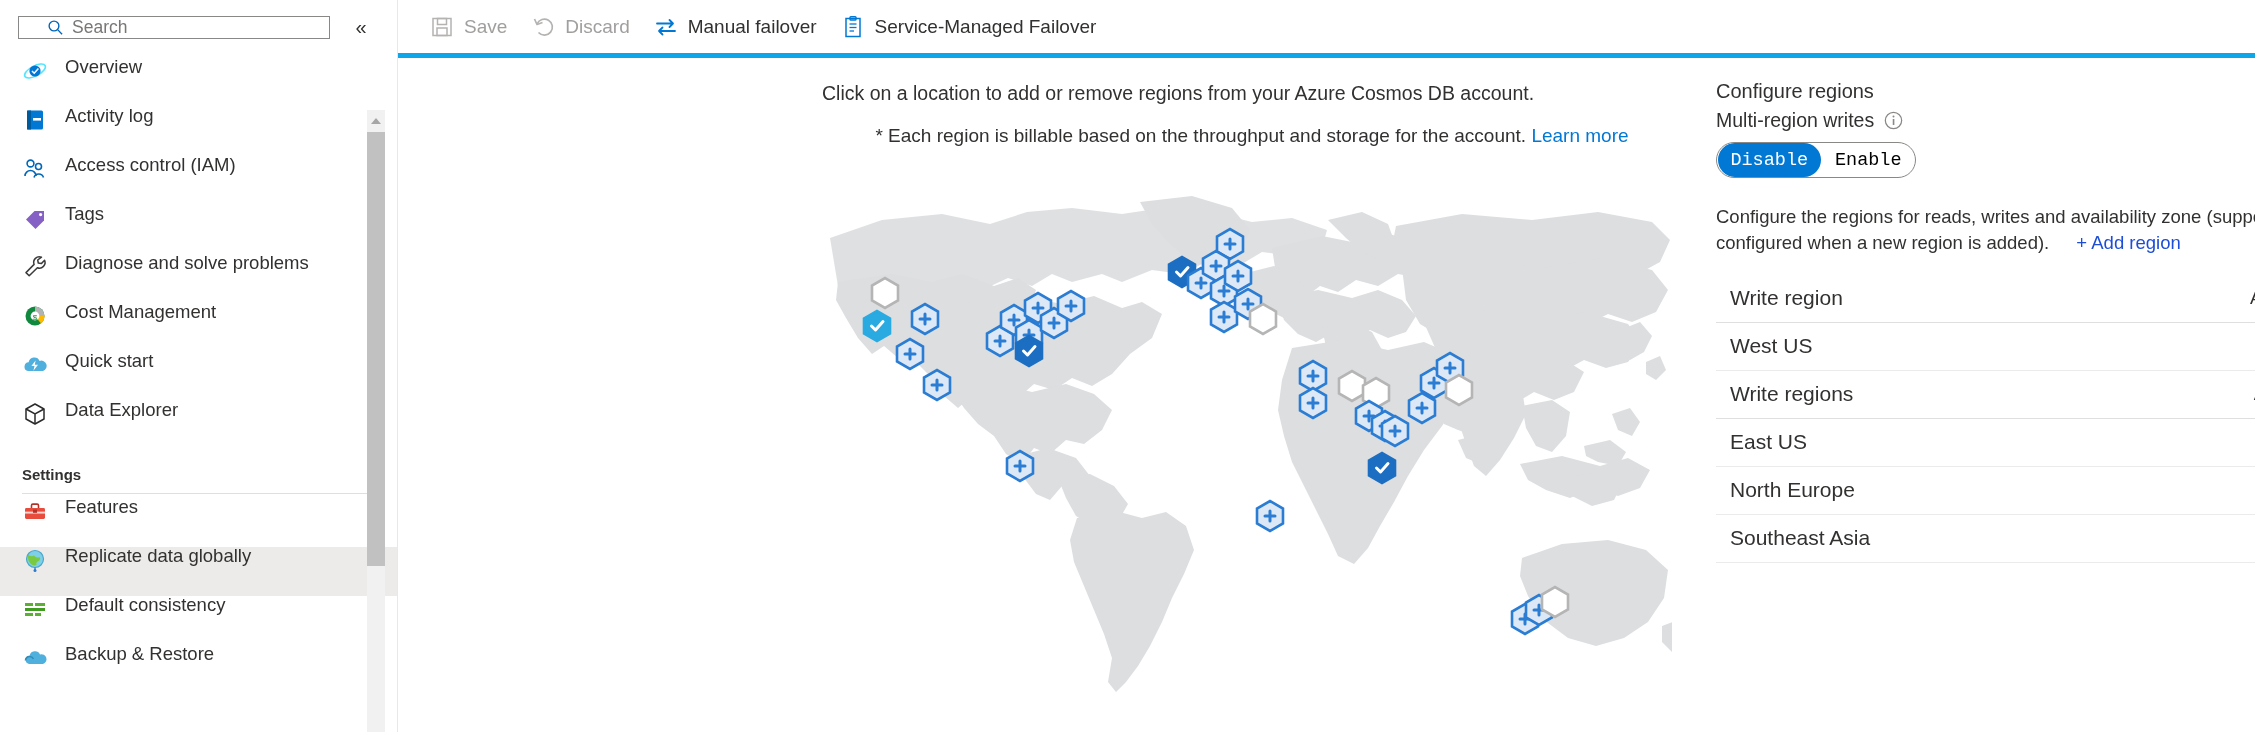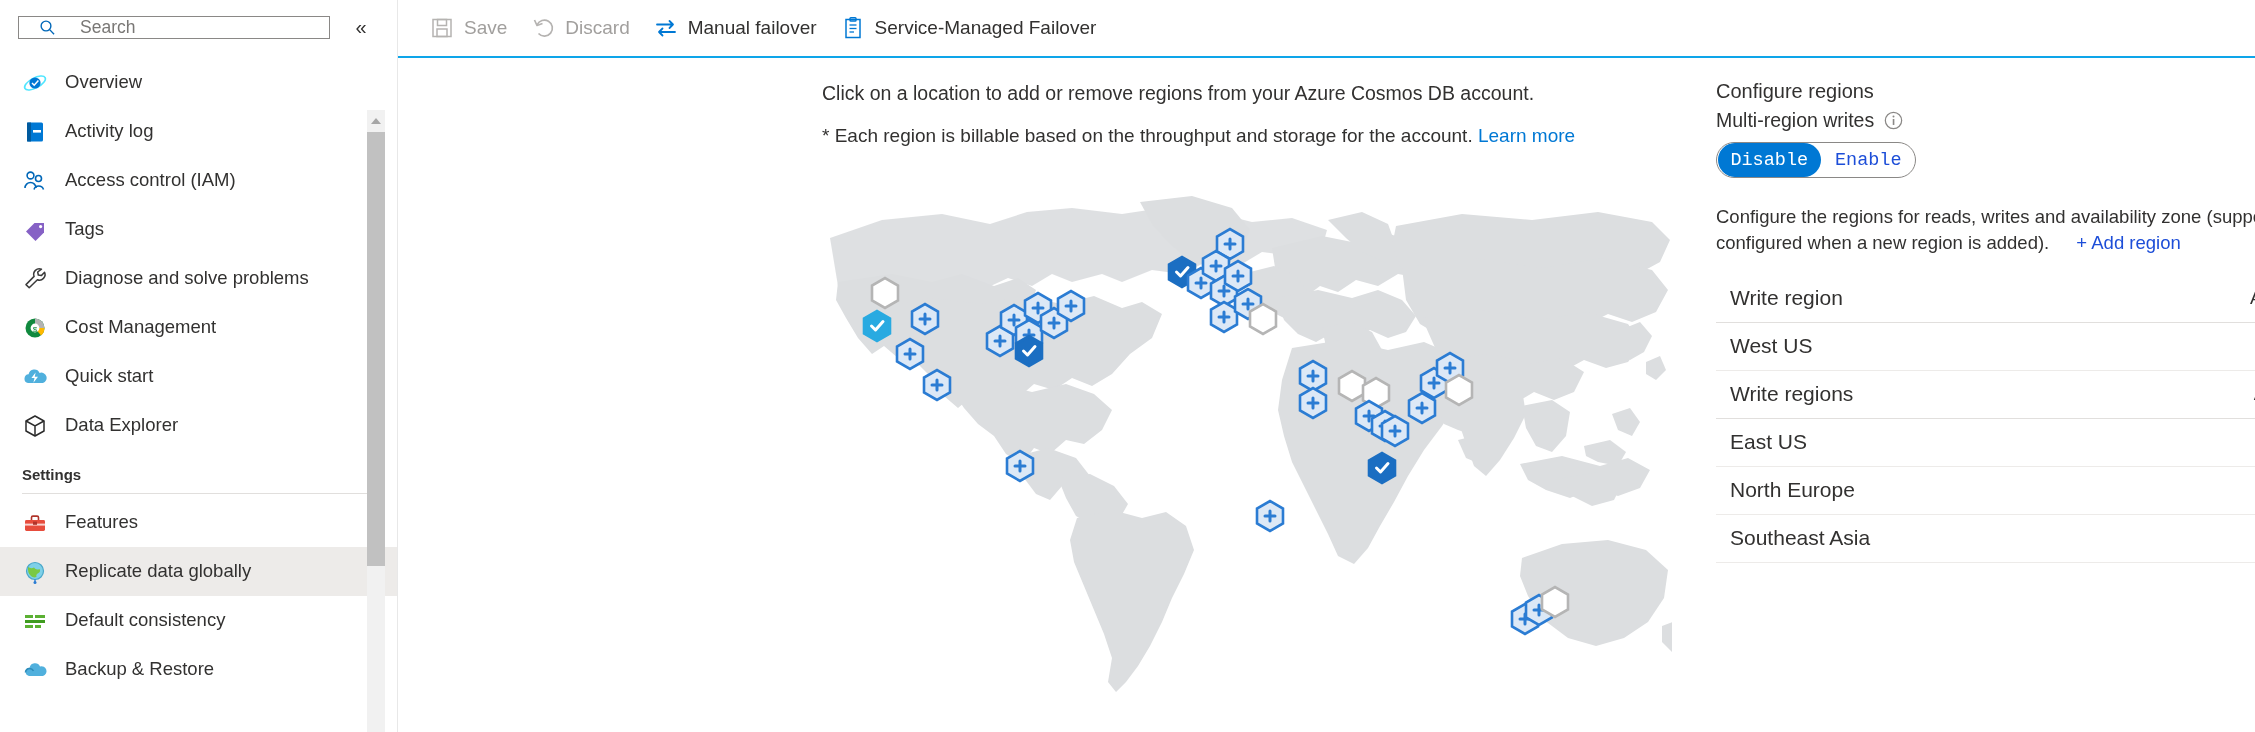--- a/index.html
+++ b/index.html
@@ -33,22 +33,22 @@
     gap: 10px;
   }
   .search-box {
     position: relative;
     width: 312px;
     height: 23px;
     border: 1px solid #8a8886;
     background: #ffffff;
     display: flex;
     align-items: center;
-    padding-left: 20px;
-    gap: 24px;
+    padding-left: 28px;
+    gap: 8px;
   }
   .search-box .sicon { width: 17px; height: 17px; flex: 0 0 17px; display:block; }
   .search-input {
     border: none; outline: none;
     font-family: "Liberation Sans", sans-serif;
     font-size: 17.5px;
     color: #323130;
     background: transparent;
     width: 250px;
     padding: 0;
@@ -67,21 +67,21 @@
 
   .nav-scroll-wrap {
     position: relative;
     height: 664px;
   }
   .nav-list {
     padding-top: 6px;
   }
   .nav-item {
     display: flex;
-    align-items: center;
+    align-items: flex-start;
     height: 49px;
     padding-left: 22px;
     gap: 17px;
     cursor: pointer;
     font-size: 18.5px;
     color: #323130;
     white-space: nowrap;
   }
   .nav-item.selected { background: #edebe9; }
   .nav-item .nico { width: 26px; height: 26px; flex: 0 0 26px; display:flex; align-items:center; justify-content:center; }
@@ -135,21 +135,21 @@
     position: relative;
     height: 732px;
     background: #ffffff;
   }
   .toolbar {
     display: flex;
     align-items: center;
     height: 58px;
     padding-left: 22px;
     gap: 0px;
-    border-bottom: 2px solid #0ea5e9;
+    border-bottom: 5px solid #0ea5e9;
   }
   .tb-btn {
     display: flex;
     align-items: center;
     gap: 10px;
     padding: 6px 14px 6px 10px;
     font-size: 19px;
     color: #323130;
     cursor: pointer;
     white-space: nowrap;
@@ -161,20 +161,21 @@
     font-size: 19.5px;
     color: #323130;
     margin: 0 0 20px 0;
     line-height: 1.2;
   }
   .intro-sub {
     font-size: 19px;
     color: #323130;
     margin: 0 0 10px 0;
     line-height: 1.2;
+    text-align: center;
   }
   .link { color: #0078d4; cursor: pointer; }
 
   .map-wrap {
     position: relative;
     width: 850px;
     height: 520px;
     margin-top: 30px;
   }
   .map-svg { position: absolute; left: 0; top: 0; }
@@ -214,21 +215,21 @@
     width: 200px;
     font-family: Liberation Mono, monospace;
   }
   .toggle-opt {
     flex: 1 1 auto;
     height: 34px;
     display: flex;
     align-items: center;
     justify-content: center;
     font-size: 18.5px;
-    color: #1d4ed8;
+    color: #000000;
     cursor: pointer;
     border-radius: 20px;
     margin: 1px;
   }
   .toggle-opt.active {
     background: #0078d4;
     color: #ffffff;
     font-weight: normal;
   }
 

